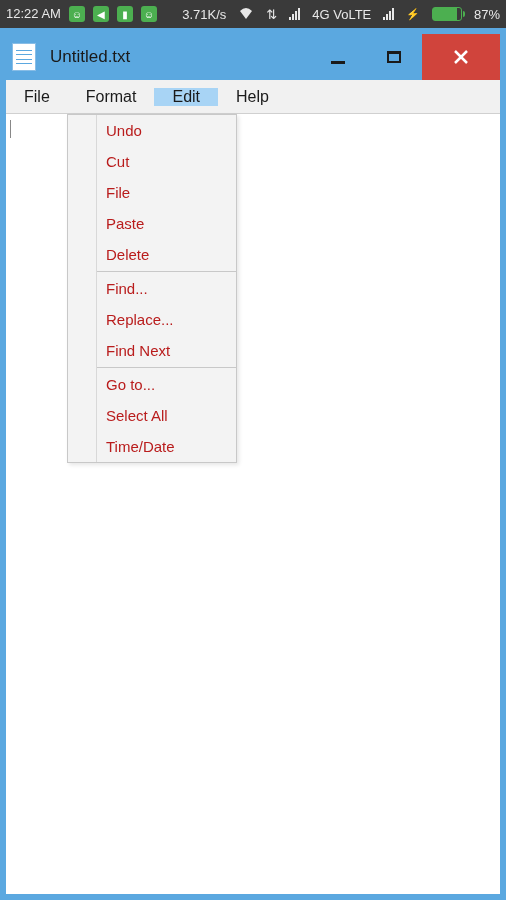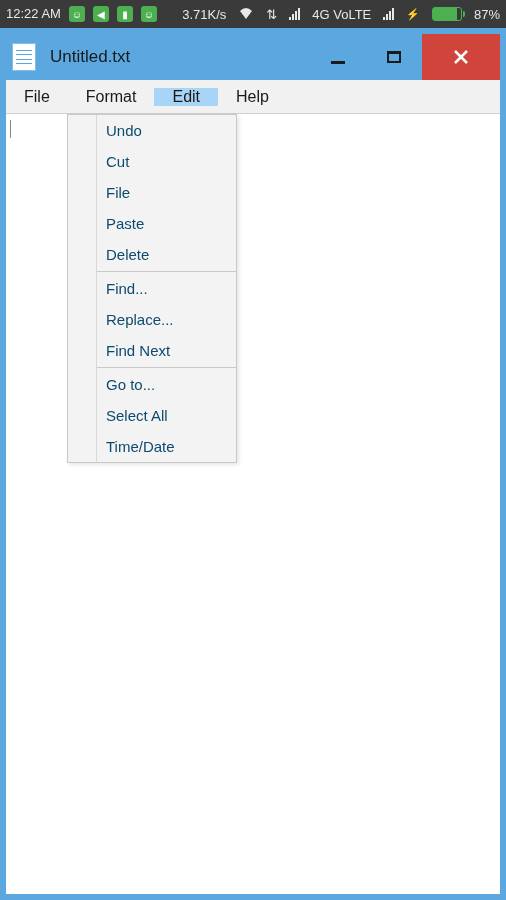--- a/index.html
+++ b/index.html
@@ -109,21 +109,21 @@
     .dropdown-inner::before {
       content: '';
       position: absolute;
       left: 0; top: 0; bottom: 0;
       width: 1px;
       background: #d8d8d8;
     }
     .dropdown-item {
       padding: 7px 10px;
       font-size: 15px;
-      color: #0c4a6e;
+      color: #b91c1c;
     }
     .dropdown-sep {
       height: 1px;
       background: #c8c8c8;
       margin: 1px 0;
     }
   </style>
 </head>
 <body>
 

